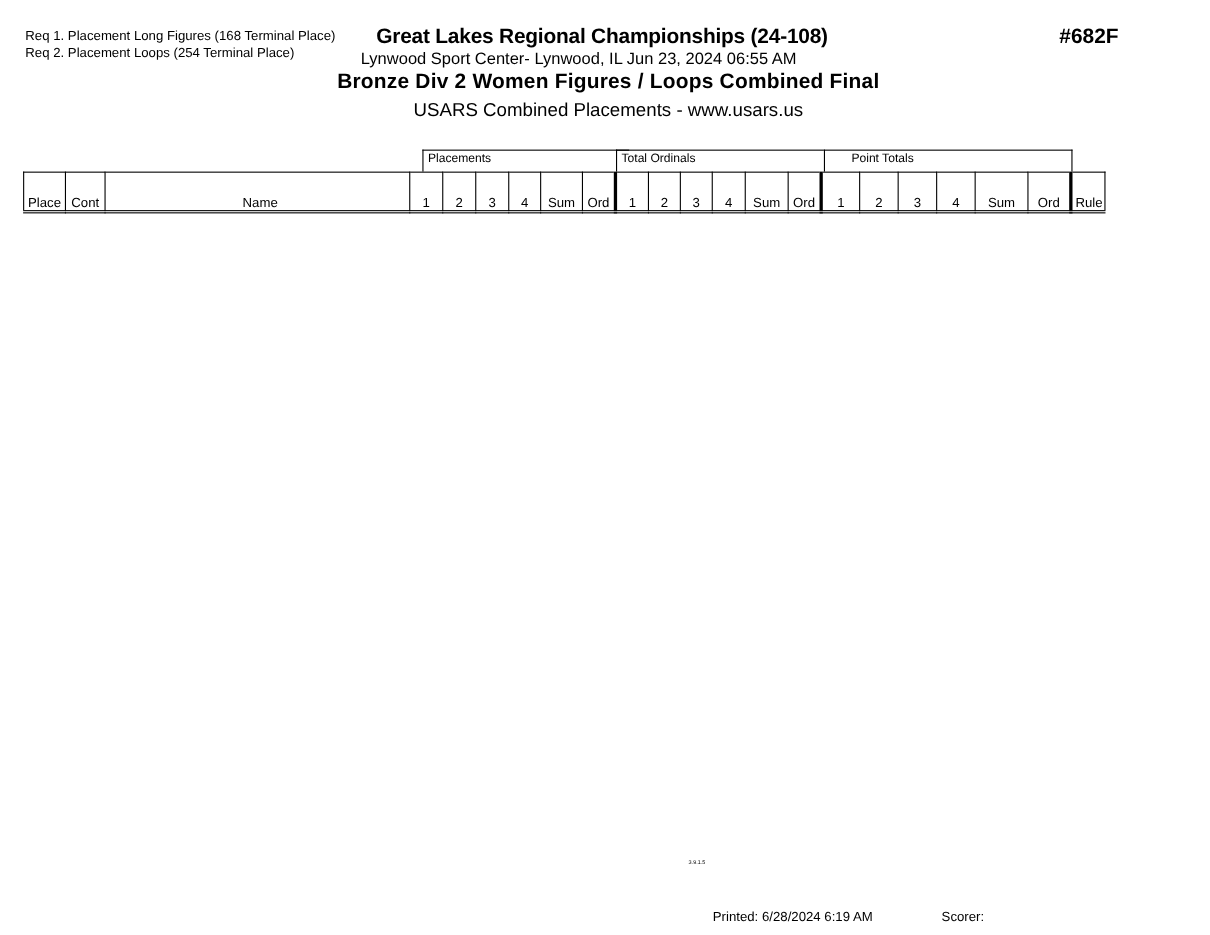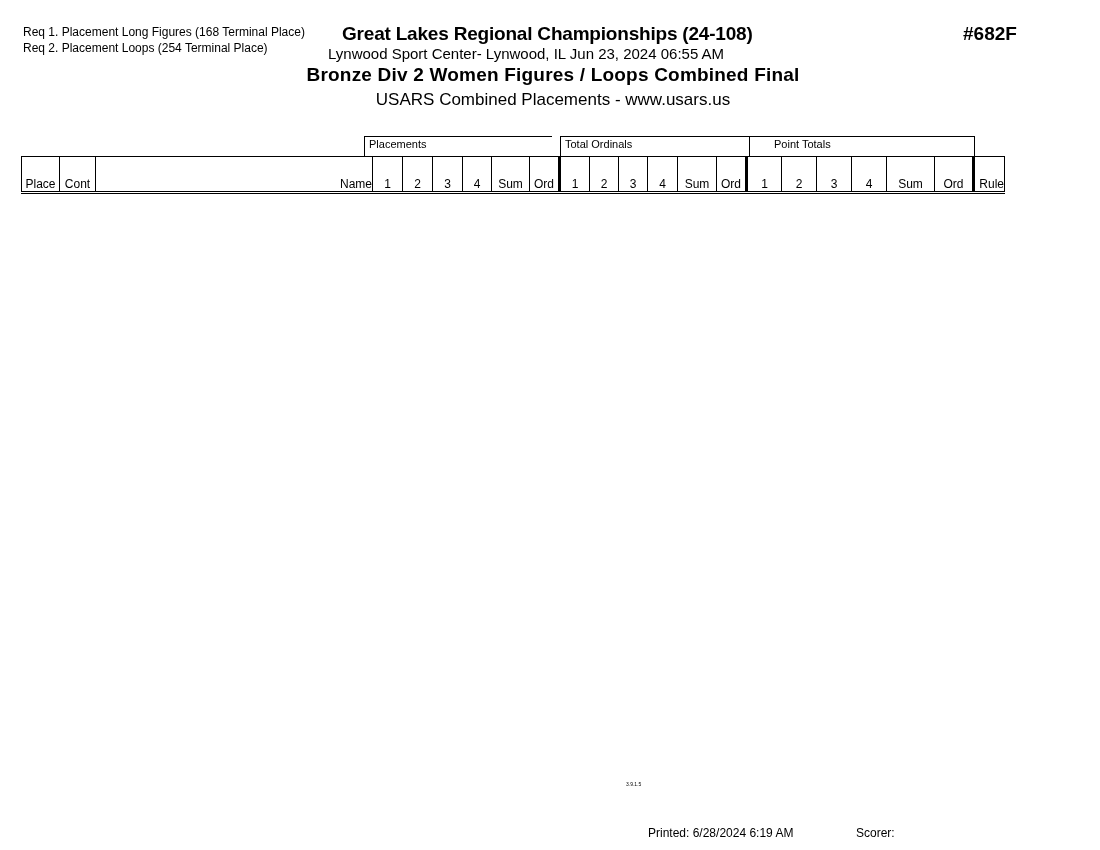--- a/index.html
+++ b/index.html
@@ -16,40 +16,40 @@
   .grp { position: absolute; top: 136px; height: 20px; border-top: 1px solid #000;
          border-left: 1px solid #000; font-size: 11px; box-sizing: border-box; padding: 1px 0 0 4px; }
   .grp.last { border-right: 1px solid #000; }
 
   table.res { position: absolute; left: 21px; top: 156px; border-collapse: collapse;
               font-size: 12px; table-layout: fixed; }
   table.res td, table.res th { border: 1px solid #000; padding: 0; height: 19px;
               text-align: center; font-weight: normal; box-sizing: border-box; }
   table.res thead th { height: 22px; padding-top: 20px; vertical-align: middle; }
   table.res thead tr { border-bottom: 3px double #000; }
-  table.res th.l, table.res td.l { text-align: right; padding-left: 5px; }
+  table.res th.l, table.res td.l { text-align: center; padding-left: 5px; }
   table.res td.b { font-weight: bold; font-size: 13px; }
   table.res td.num { text-align: left; padding-left: 7px; }
   table.res .tk { border-left: 3px solid #000; }
 
   .footer { font-size: 12px; top: 782px; margin-top: 44px; }
   .ver { font-size: 5px; left: 626px; top: 781px; }
 </style>
 </head>
 <body>
 
 <div class="abs req" style="top:25px;">Req  1.  Placement Long Figures (168 Terminal Place)</div>
 <div class="abs req" style="top:41px;">Req  2.  Placement Loops (254 Terminal Place)</div>
 <div class="abs title">Great Lakes Regional Championships (24-108)</div>
 <div class="abs venue">Lynwood Sport Center- Lynwood, IL  Jun 23, 2024  06:55 AM</div>
 <div class="abs event">Bronze Div 2 Women Figures / Loops Combined Final</div>
 <div class="abs sub">USARS Combined Placements - www.usars.us</div>
 <div class="abs code">#682F</div>
 
-<div class="grp" style="left:364px; width:188px;">Placements</div>
+<div class="grp" style="left:384px; width:188px;">Placements</div>
 <div class="grp" style="left:560px; width:189px;">Total Ordinals</div>
 <div class="grp last" style="left:749px; width:226px;padding-left:24px;">Point Totals</div>
 
 <table class="res">
   <colgroup>
     <col style="width:38px">
       <col style="width:36px">
       <col style="width:277px">
     <col style="width:30px">
       <col style="width:30px">

